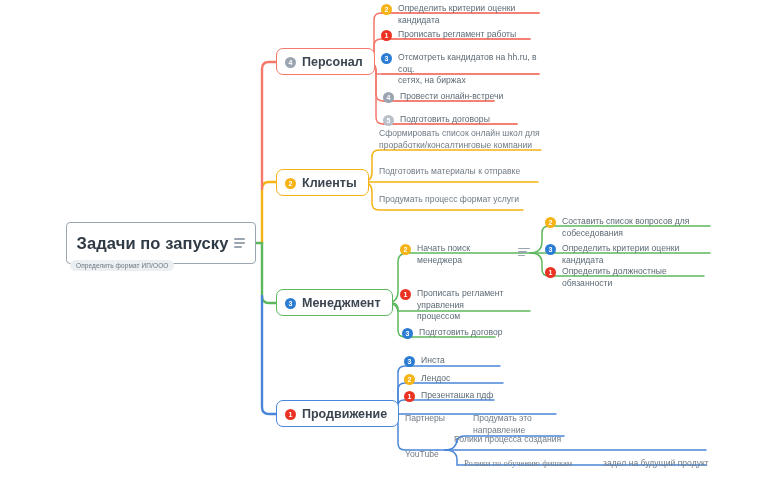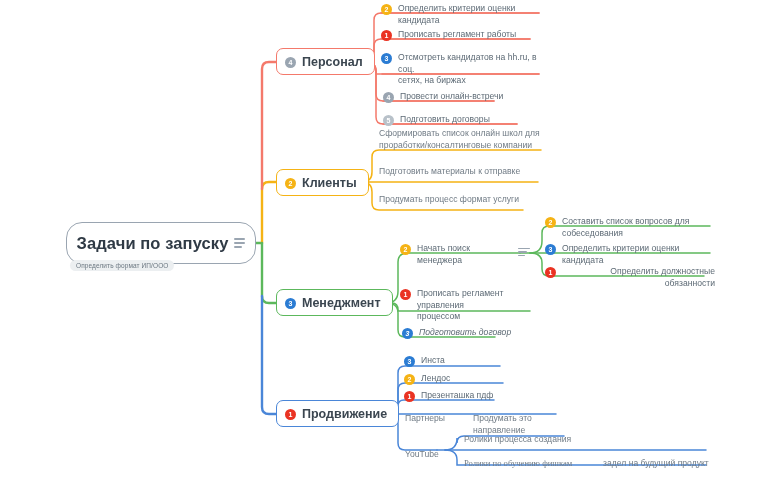--- a/index.html
+++ b/index.html
@@ -11,21 +11,21 @@
     position:relative;
   }
   #canvas{position:absolute;inset:0;width:771px;height:477px;}
   svg#wires{position:absolute;left:0;top:0;width:771px;height:477px;pointer-events:none;}
 
   .node{position:absolute;display:flex;align-items:center;gap:6px;box-sizing:border-box;}
 
   
   .root{
     left:66px;top:222px;width:190px;height:42px;
-    border:1.6px solid #9aa5b1;border-radius:16px;background:#fff;
+    border:1.6px solid #9aa5b1;border-radius:4px;background:#fff;
     padding:0 12px;justify-content:center;
   }
   .root .root-label{font-size:16.5px;font-weight:bold;color:#2f3a45;letter-spacing:.1px;white-space:nowrap;}
   .root-note{display:inline-block;width:14px;}
   .root-note i{display:block;height:1.6px;background:#9aa5b1;margin:2.5px 0;border-radius:1px;}
   .root-note i:nth-child(2){width:11px;}
   .root-note i:nth-child(3){width:8px;}
   .root-badge{
     position:absolute;left:70px;top:260px;
     background:#eceff1;color:#6b7781;border-radius:7px;
@@ -187,35 +187,35 @@
         <i></i>
         <i></i>
         <i></i>
       </span>
   </div>
   <div class="node leaf" style="left:400px;top:288px;width:140px;">
     <span class="badge p1">1</span>
     <span class="txt">Прописать регламент управления
 процессом</span>
   </div>
-  <div class="node leaf" style="left:402px;top:327px;width:140px;font-style:italic;">
+  <div class="node leaf" style="left:402px;top:327px;width:140px;">
     <span class="badge p3">3</span>
     <span class="txt">Подготовить договор</span>
   </div>
 
   <div class="node leaf" style="left:545px;top:216px;width:170px;">
     <span class="badge p2">2</span>
     <span class="txt">Составить список вопросов для
 собеседования</span>
   </div>
   <div class="node leaf" style="left:545px;top:243px;width:170px;">
     <span class="badge p3">3</span>
     <span class="txt">Определить критерии оценки кандидата</span>
   </div>
-  <div class="node leaf" style="left:545px;top:266px;width:170px;text-align:right;">
+  <div class="node leaf" style="left:545px;top:266px;width:170px;">
     <span class="badge p1">1</span>
     <span class="txt">Определить должностные обязанности</span>
   </div>
 
   <div class="node l1" style="left:276px;top:400px;border-color:#4a86d8;">
     <span class="badge p1">1</span>
     <span class="l1-label">Продвижение</span>
   </div>
 
   <div class="node leaf" style="left:404px;top:355px;width:110px;">
@@ -232,21 +232,21 @@
   </div>
   <div class="node leaf" style="left:405px;top:413px;width:60px;">
     <span class="txt plain">Партнеры</span>
   </div>
   <div class="node leaf" style="left:473px;top:413px;width:110px;">
     <span class="txt plain">Продумать это направление</span>
   </div>
   <div class="node leaf" style="left:405px;top:449px;width:60px;">
     <span class="txt plain">YouTube</span>
   </div>
-  <div class="node leaf" style="left:464px;top:434px;width:120px;">
+  <div class="node leaf" style="left:454px;top:434px;width:120px;">
     <span class="txt plain">Ролики процесса создания</span>
   </div>
   <div class="node leaf" style="left:464px;top:458px;width:130px;font-family:Liberation Serif, serif;">
     <span class="txt plain">Ролики по обучению фишкам</span>
   </div>
   <div class="node leaf" style="left:603px;top:458px;width:130px;">
     <span class="txt plain">задел на будущий продукт</span>
   </div>
 
 </div>

